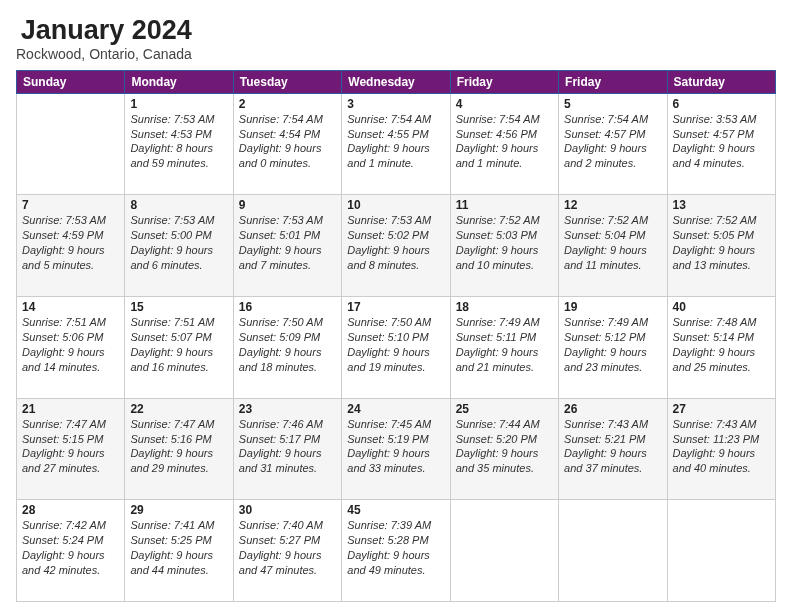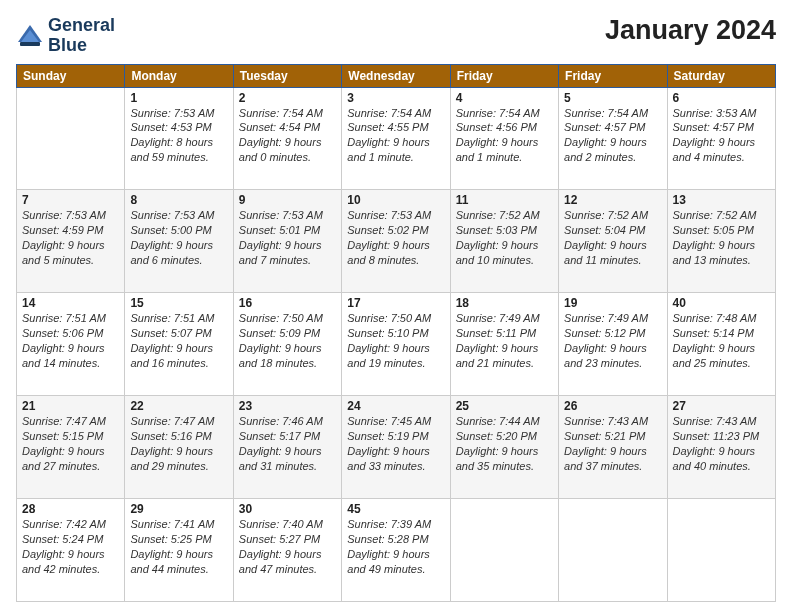--- a/index.html
+++ b/index.html
@@ -54,21 +54,21 @@
       font-size: 14px;
       color: #444;
     }
     .calendar {
       flex: 1;
       border-collapse: collapse;
       width: 100%;
       font-size: 10px;
     }
     .calendar th {
-      background: #a16207;
+      background: #701a75;
       color: #fff;
       text-align: left;
       padding: 4px 6px;
       font-size: 12px;
       font-weight: bold;
       border: 1px solid #2a5a9d;
     }
     .calendar td {
       border: 1px solid #ccc;
       vertical-align: top;
@@ -94,33 +94,23 @@
     }
     .empty-cell {
       background: #fff !important;
     }
   </style>
 </head>
 <body>
 
 <div class="page">
   <div class="header">
-    <div class="logo">
-      <svg class="logo-icon" viewBox="0 0 28 28">
-        <polygon points="14,3 26,20 2,20" fill="#3a6aad"></polygon>
-        <polygon points="14,8 23,20 5,20" fill="#5b8fd4"></polygon>
-        <rect x="4" y="20" width="20" height="4" fill="#1a3a5c" rx="1"></rect>
-      </svg>
-      <div class="logo-text">
-        <span>General</span>
-        <span>Blue</span>
-      </div>
-    </div>
     <div class="title-block">
       <div class="month-title">January 2024</div>
+      <div class="location">Rockwood, Ontario, Canada</div>
     </div>
   </div>
 
   <table class="calendar">
     <thead>
       <tr>
         <th>Sunday</th>
         <th>Monday</th>
         <th>Tuesday</th>
         <th>Wednesday</th>

